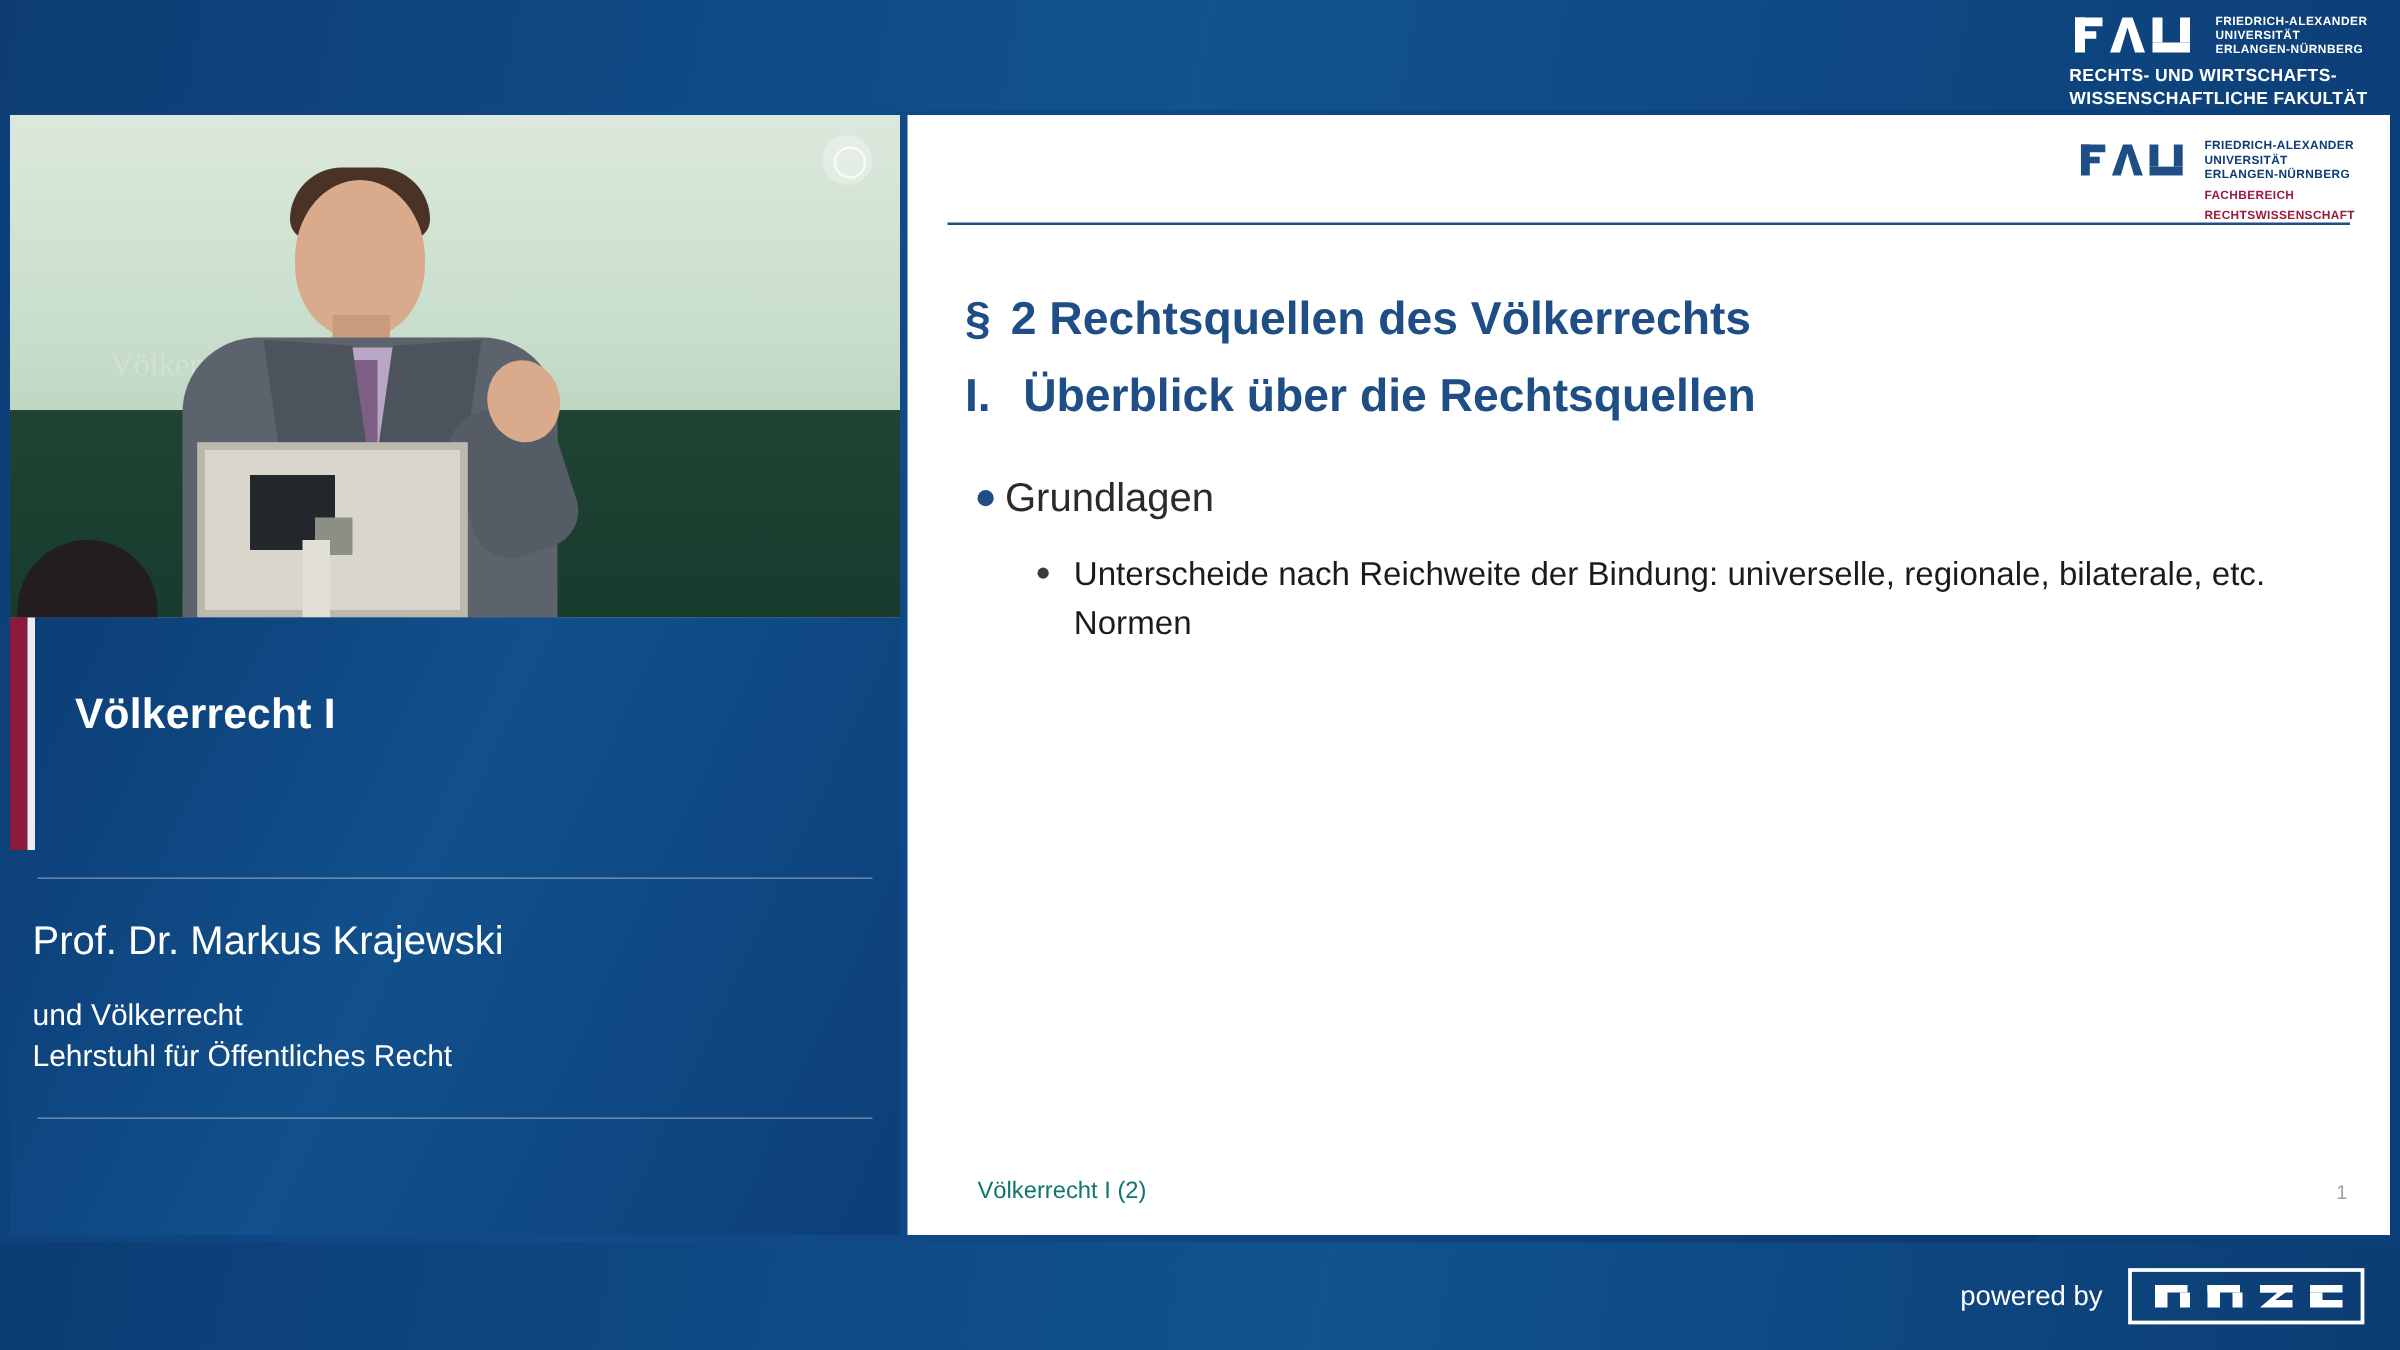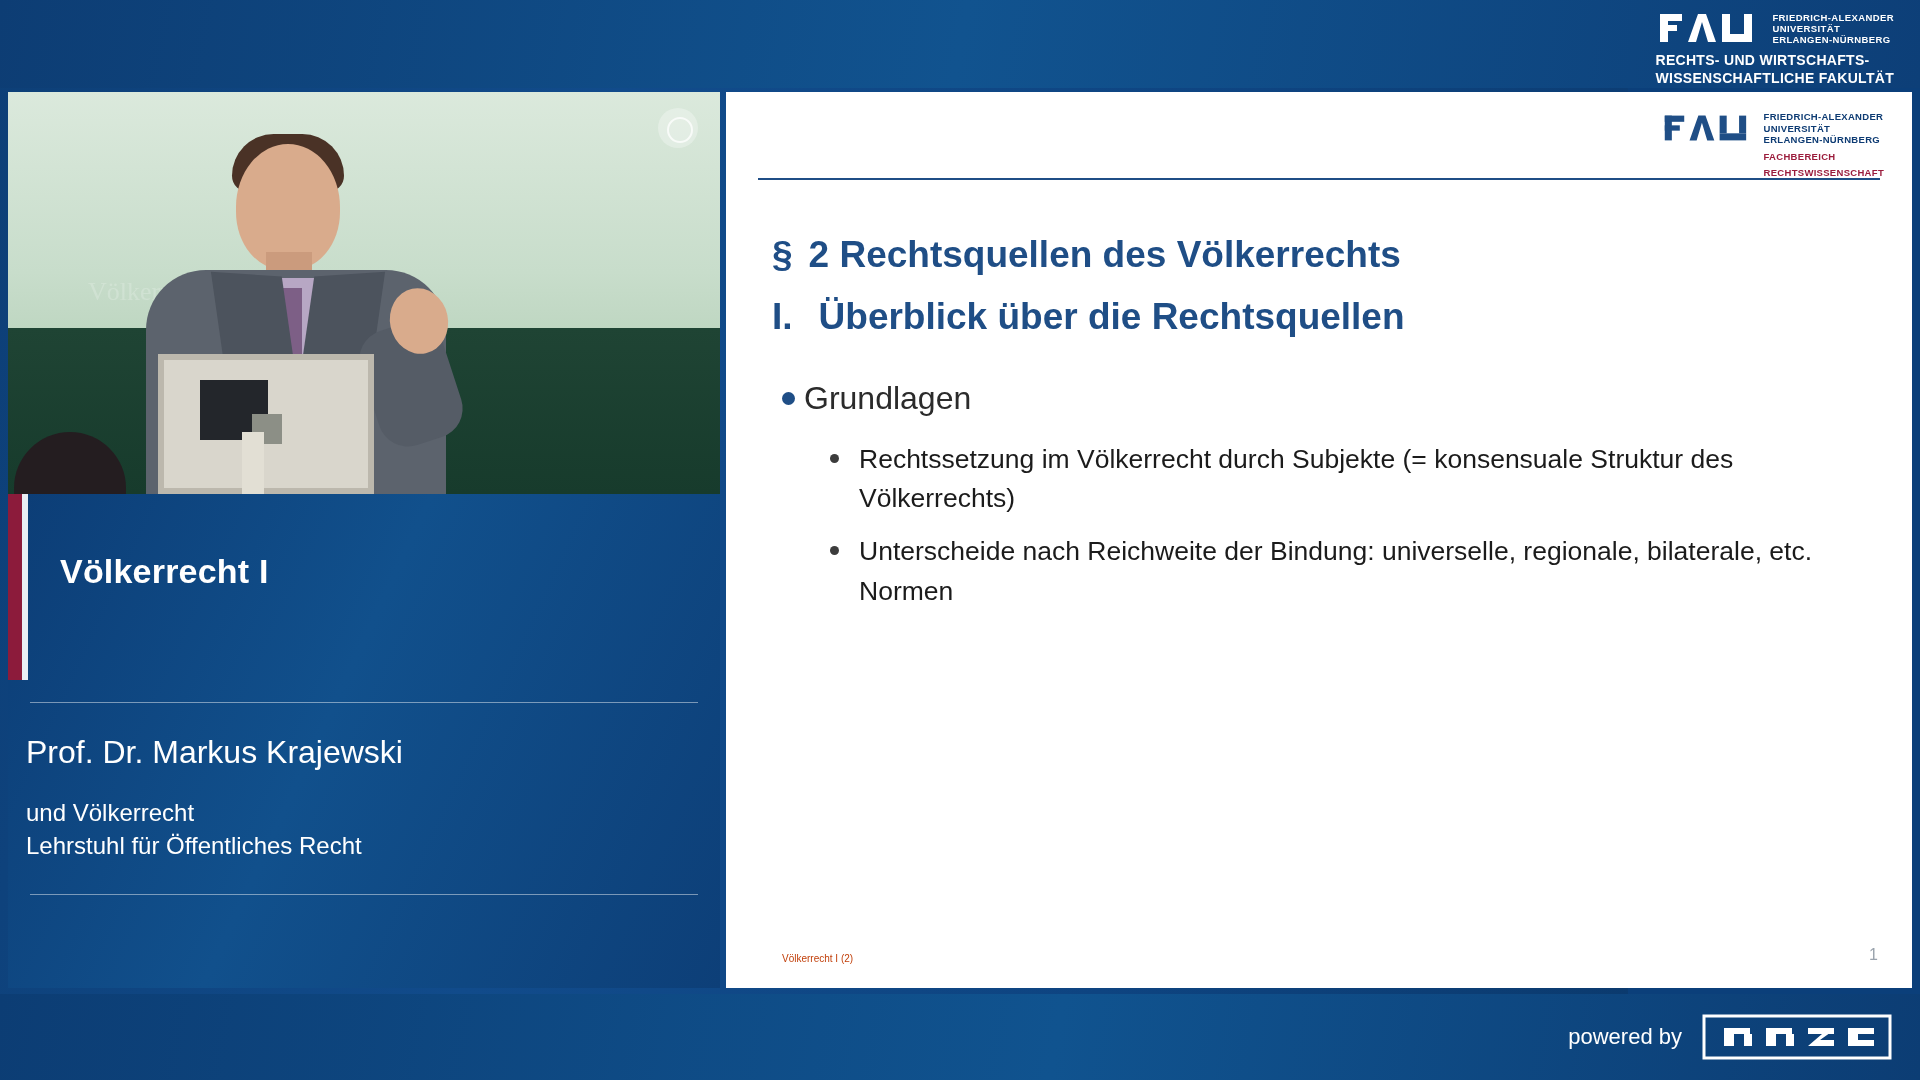--- a/index.html
+++ b/index.html
@@ -216,21 +216,21 @@
   .b-item {
     display: flex; gap: 20px; margin-bottom: 14px;
     font-size: 26.5px; color: #1b1b1b; line-height: 1.48;
   }
   .b-item .bdot {
     flex: 0 0 auto; width: 9px; height: 9px; border-radius: 50%;
     background: #3c3c3c; margin-top: 14px;
   }
   .slide-foot-left {
     position: absolute; left: 56px; bottom: 24px;
-    font-size: 10px; color: #c2410c;
+    font-size: 19px; color: #0f766e;
   }
   .slide-foot-right {
     position: absolute; right: 34px; bottom: 24px;
     font-size: 16px; color: #9aa3ad;
   }
 
   
   .bottombar {
     position: absolute; left: 0; bottom: 0; width: 1920px; height: 86px;
     background: linear-gradient(100deg,#0c3d74 0%, #10538f 55%, #0c3d74 100%);
@@ -348,24 +348,20 @@
     </div>
 
     <div class="lvl1">
       <span class="dot"></span>
       <span>Grundlagen</span>
     </div>
 
     <div class="bullets">
       <div class="b-item">
         <span class="bdot"></span>
-        <span>Rechtssetzung im Völkerrecht durch Subjekte (= konsensuale Struktur des Völkerrechts)</span>
-      </div>
-      <div class="b-item">
-        <span class="bdot"></span>
         <span>Unterscheide nach Reichweite der Bindung:  universelle, regionale, bilaterale, etc. Normen</span>
       </div>
     </div>
 
     <div class="slide-foot-left">Völkerrecht I (2)</div>
     <div class="slide-foot-right">1</div>
   </div>
 
   <div class="bottombar">
     <div class="powered">powered by</div>

